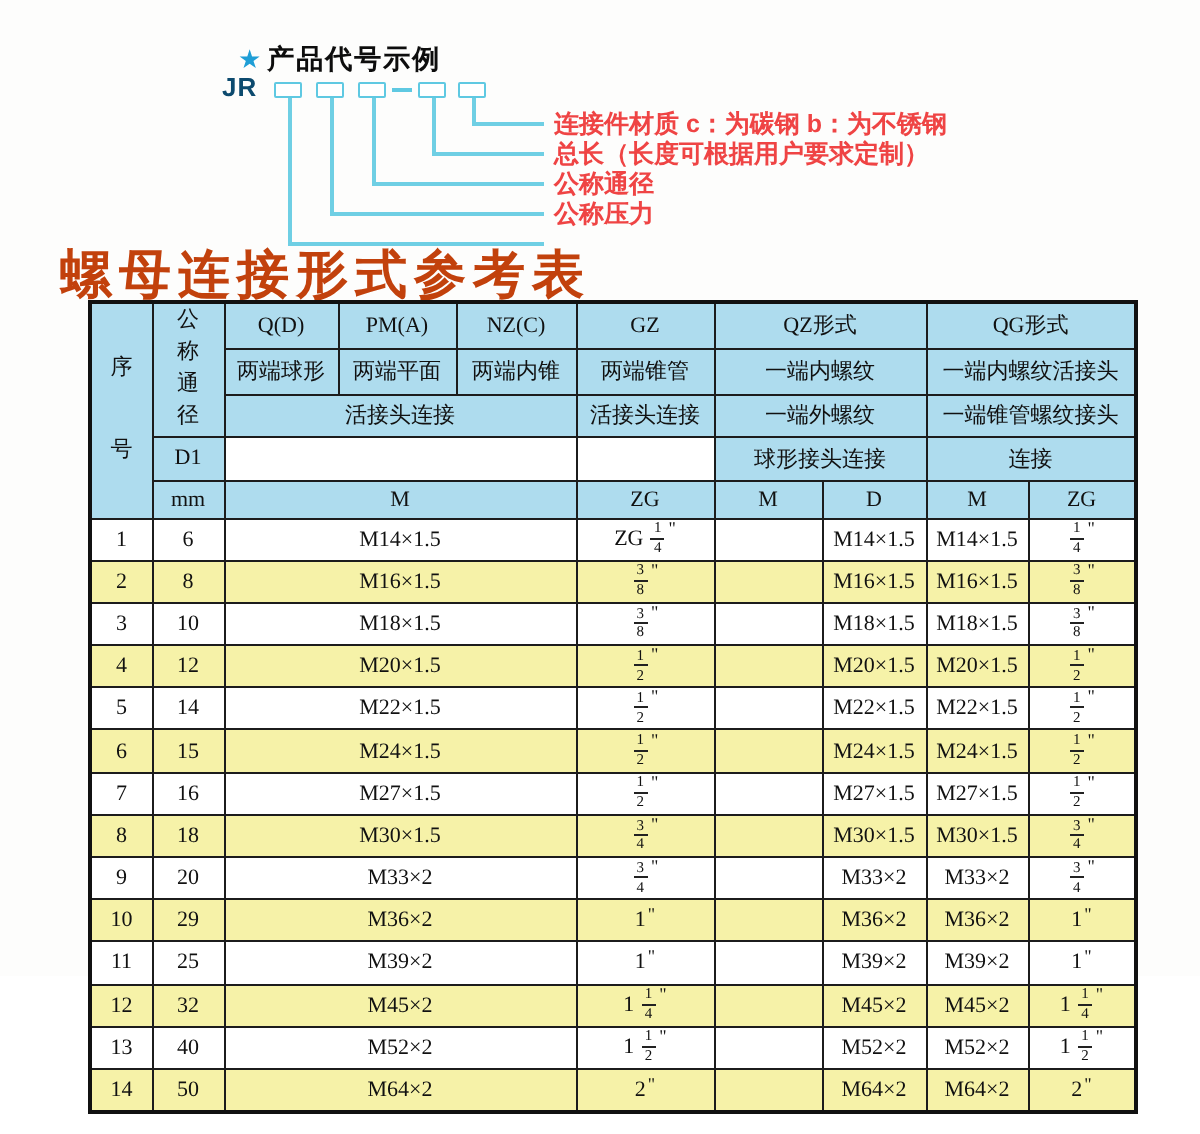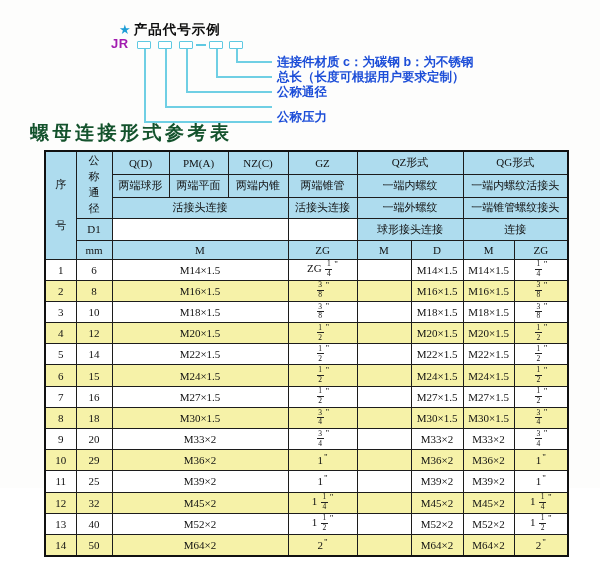--- a/index.html
+++ b/index.html
@@ -5,32 +5,32 @@
   * { margin:0; padding:0; box-sizing:border-box; }
   html,body { width:600px; height:567px; background:#fff; overflow:hidden;
     font-family:"Liberation Serif","DejaVu Serif",serif; color:#111; }
   #page { position:relative; width:600px; height:488px; background:#fdfdfc; }
 
   
   .dg-heading { position:absolute; left:119px; top:21px; font-size:13.5px; font-weight:bold;
     font-family:"Liberation Sans","DejaVu Sans",sans-serif; color:#0d0d0d; letter-spacing:1px;}
   .dg-heading .star { color:#1f9ed6; margin-right:2px; font-size:13px;}
   .dg-prefix { position:absolute; left:111px; top:36px; font-size:13px; font-weight:bold;
-    font-family:"Liberation Sans","DejaVu Sans",sans-serif; color:#a21caf; letter-spacing:0.5px;}
+    font-family:"Liberation Sans","DejaVu Sans",sans-serif; color:#0c4a6e; letter-spacing:0.5px;}
   .code-box { position:absolute; top:41px; width:14px; height:8px; background:#fff;
     border:1.6px solid #5fc9e2; border-radius:1px;}
   .code-dash { position:absolute; top:44px; left:196px; width:10px; height:1.8px; background:#5fc9e2;}
   .vline { position:absolute; width:1.8px; background:#6fcfe4;}
   .hline { position:absolute; height:1.8px; background:#6fcfe4;}
   .dg-label { position:absolute; left:277px; font-size:12.5px; font-weight:bold; white-space:nowrap;
-    font-family:"Liberation Sans","DejaVu Sans",sans-serif; color:#1d4ed8; line-height:14px;}
+    font-family:"Liberation Sans","DejaVu Sans",sans-serif; color:#ef4444; line-height:14px;}
 
   
-  .tbl-title { position:absolute; left:30px; top:120px; font-size:19px; font-weight:bold;
-    letter-spacing:3.5px; color:#14532d; font-family:"Liberation Serif","DejaVu Serif",serif;}
+  .tbl-title { position:absolute; left:30px; top:120px; font-size:26px; font-weight:bold;
+    letter-spacing:3.5px; color:#c2410c; font-family:"Liberation Serif","DejaVu Serif",serif;}
 
   
   table { position:absolute; left:44px; top:150px; width:523px; border-collapse:collapse;
     table-layout:fixed; border:2.5px solid #111; }
   th,td { border:1.4px solid #1c1c1c; text-align:center; vertical-align:middle;
     font-size:11px; font-weight:normal; padding:0; overflow:hidden; }
   thead th { background:#aedcee; }
   thead tr.h1 th, thead tr.h2 th { height:23px; }
   thead tr.h3 th { height:21px;margin-left:28px; }
   thead tr.h4 th { height:22px;margin-top:33px; }
@@ -72,21 +72,21 @@
 
   <div class="hline" style="left:236px; top:61px; width:36px;"></div>
   <div class="hline" style="left:216px; top:76px; width:56px;"></div>
   <div class="hline" style="left:186px; top:91px; width:86px;"></div>
   <div class="hline" style="left:165px; top:106px; width:107px;"></div>
   <div class="hline" style="left:144px; top:121px; width:128px;"></div>
 
   <div class="dg-label" style="top:55px">连接件材质  c：为碳钢  b：为不锈钢</div>
   <div class="dg-label" style="top:70px">总长（长度可根据用户要求定制）</div>
   <div class="dg-label" style="top:85px">公称通径</div>
-  <div class="dg-label" style="top:110px">公称压力</div>
+  <div class="dg-label" style="top:100px">公称压力</div>
 
   <div class="tbl-title">螺母连接形式参考表</div>
 
   <table>
     <colgroup>
       <col style="width:31px">
         <col style="width:36px">
         <col style="width:57px">
         <col style="width:59px">
       <col style="width:60px">

